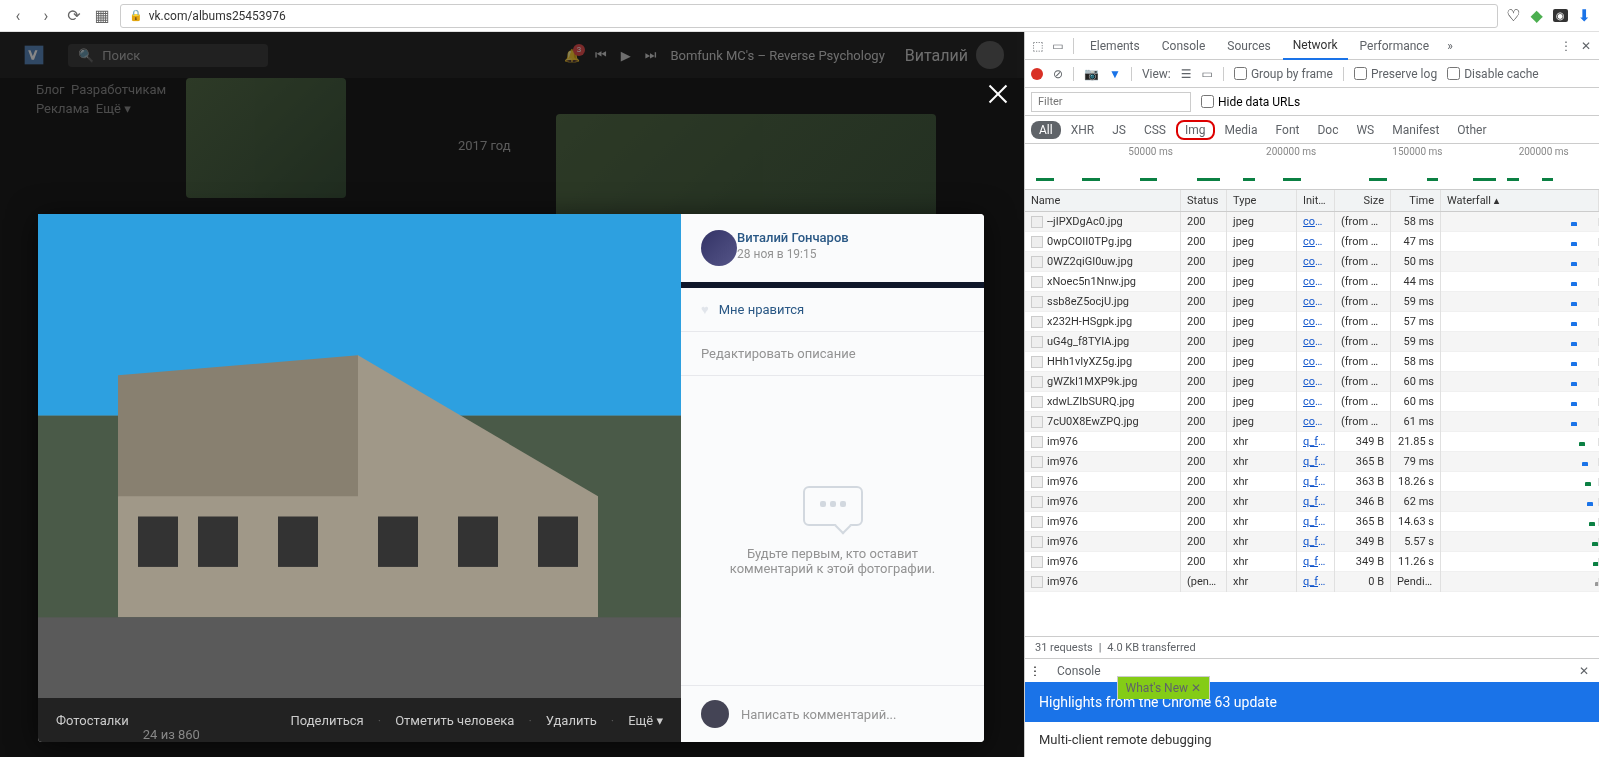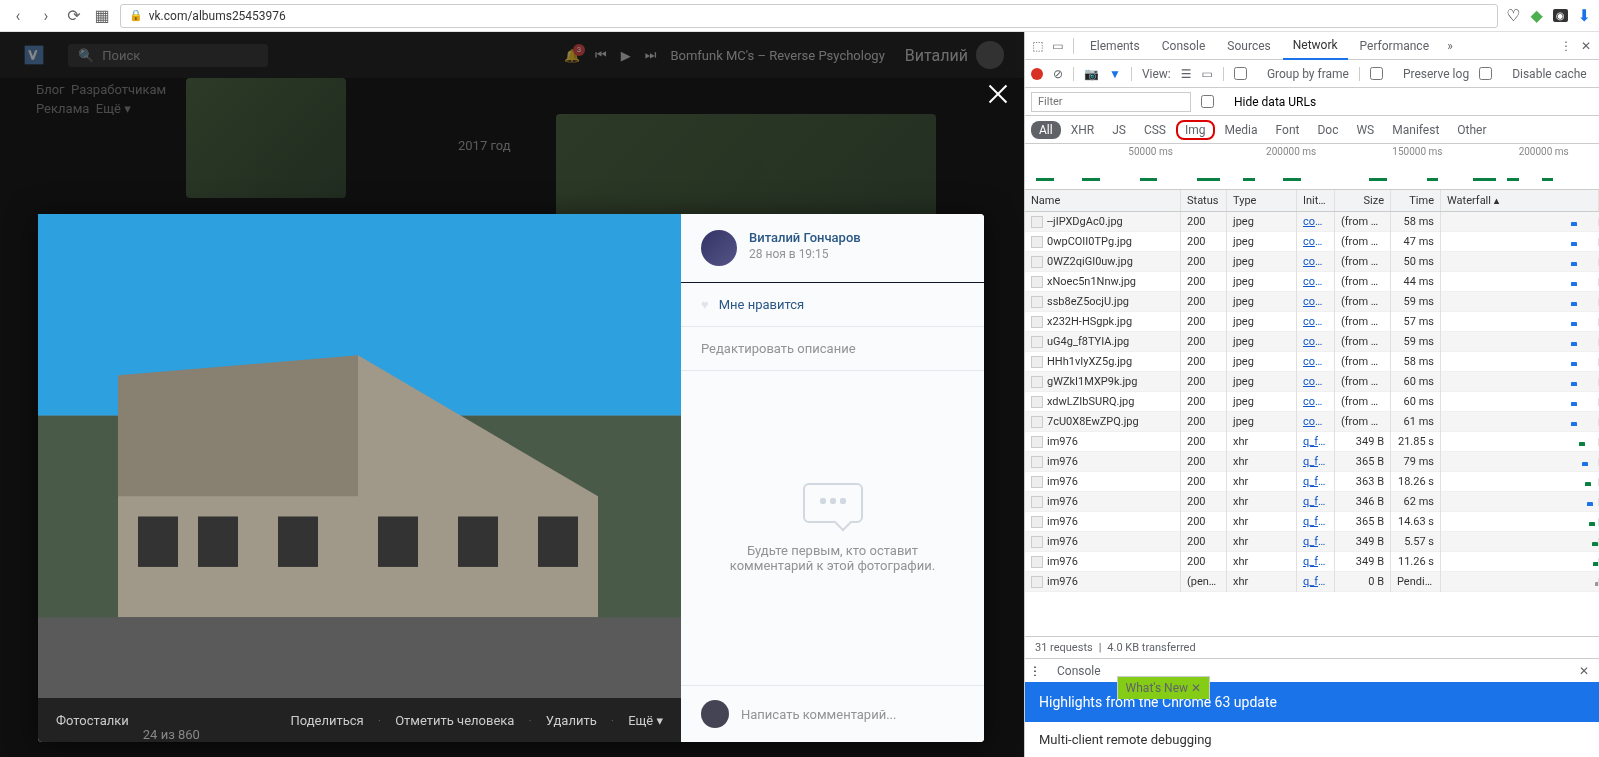--- a/index.html
+++ b/index.html
@@ -36,21 +36,21 @@
 .photo-modal { position: absolute; top: 182px; left: 38px; width: 946px; height: 528px; background: #fff; border-radius: 4px; display: flex; box-shadow: 0 4px 30px rgba(0,0,0,0.6); }
 .photo-left { width: 643px; display: flex; flex-direction: column; }
 .photo-img { flex: 1; background: linear-gradient(180deg, #2da0e0 0%, #3aa8e5 35%, #888870 45%, #aaa090 55%, #6a7a5a 65%, #555 90%); position: relative; border-top-left-radius: 4px; }
 .photo-actions { height: 48px; background: #222; display: flex; align-items: center; padding: 0 18px; gap: 14px; color: #ccc; font-size: 13px; border-bottom-left-radius: 4px; }
 .photo-actions .counter { color: #888; margin-top: 28px; }
 .photo-actions .spacer { flex: 1; }
 .action-link { color: #ccc; cursor: pointer; }
 .action-sep { color: #555; }
 
 .photo-right { flex: 1; background: #fafbfc; display: flex; flex-direction: column; border-top-right-radius: 4px; border-bottom-right-radius: 4px; }
-.photo-author { padding: 16px 20px; display: flex; gap: 12px; border-bottom: 1px solid #0f172a; }
+.photo-author { padding: 16px 20px; display: flex; border-bottom: 6px solid #0f172a; }
 .author-avatar { width: 36px; height: 36px; border-radius: 50%; background: linear-gradient(135deg, #336, #558); }
 .author-name { color: #2a5885; font-weight: 500; font-size: 13px; }
 .author-date { color: #939393; font-size: 12px; margin-top: 2px; }
 .like-row { padding: 14px 20px; display: flex; align-items: center; gap: 10px; color: #2a5885; font-size: 13px; border-bottom: 1px solid #e7e8ec; }
 .heart-icon { color: #e1e5eb; }
 .edit-desc { padding: 14px 20px; color: #939393; font-size: 13px; border-bottom: 1px solid #e7e8ec; }
 .comments-empty { flex: 1; display: flex; flex-direction: column; align-items: center; justify-content: center; color: #939393; font-size: 13px; text-align: center; gap: 20px; }
 .comment-icon-box { width: 60px; height: 40px; border: 2px solid #d2d8df; border-radius: 6px; position: relative; }
 .comment-icon-box::after { content: ''; position: absolute; bottom: -8px; right: 12px; width: 10px; height: 10px; border-right: 2px solid #d2d8df; border-bottom: 2px solid #d2d8df; transform: rotate(45deg); background: #fafbfc; }
 .dots { display: flex; gap: 4px; justify-content: center; margin-top: 13px; }
@@ -65,21 +65,21 @@
 .close-x::after { transform: rotate(-45deg); }
 
 
 .dt-tabs { height: 28px; display: flex; align-items: center; border-bottom: 1px solid #ccc; padding: 0 4px; gap: 2px; }
 .dt-tab { padding: 6px 10px; color: #5f6368; cursor: pointer; font-size: 12px; }
 .dt-tab.active { color: #333; border-bottom: 2px solid #1a73e8; }
 .dt-tab-icon { width: 18px; height: 18px; display: flex; align-items: center; justify-content: center; color: #5f6368; }
 
 .dt-toolbar { height: 28px; display: flex; align-items: center; border-bottom: 1px solid #ccc; padding: 0 6px; gap: 10px; font-size: 12px; color: #5f6368; }
 .rec-dot { width: 12px; height: 12px; background: #d93025; border-radius: 50%; }
-.dt-check { display: flex; align-items: center; gap: 20px; }
+.dt-check { display: flex; align-items: center; gap: 4px; }
 
 .dt-filter-row { height: 28px; display: flex; align-items: center; border-bottom: 1px solid #ccc; padding: 0 6px; gap: 10px; }
 .dt-filter-input { border: 1px solid #ccc; height: 20px; width: 160px; padding: 0 6px; font-size: 11px; color: #999; }
 
 .dt-type-row { height: 28px; display: flex; align-items: center; border-bottom: 1px solid #ccc; padding: 0 6px; gap: 2px; flex-wrap: wrap; }
 .dt-type { padding: 2px 8px; color: #5f6368; cursor: pointer; border-radius: 8px; font-size: 12px; }
 .dt-type.active { background: #5f6368; color: #fff; }
 .dt-type.highlighted { border: 2px solid #d00; padding: 1px 7px; }
 
 .dt-timeline { height: 46px; border-bottom: 1px solid #ccc; position: relative; font-size: 10px; color: #888; padding-top: 2px; }

